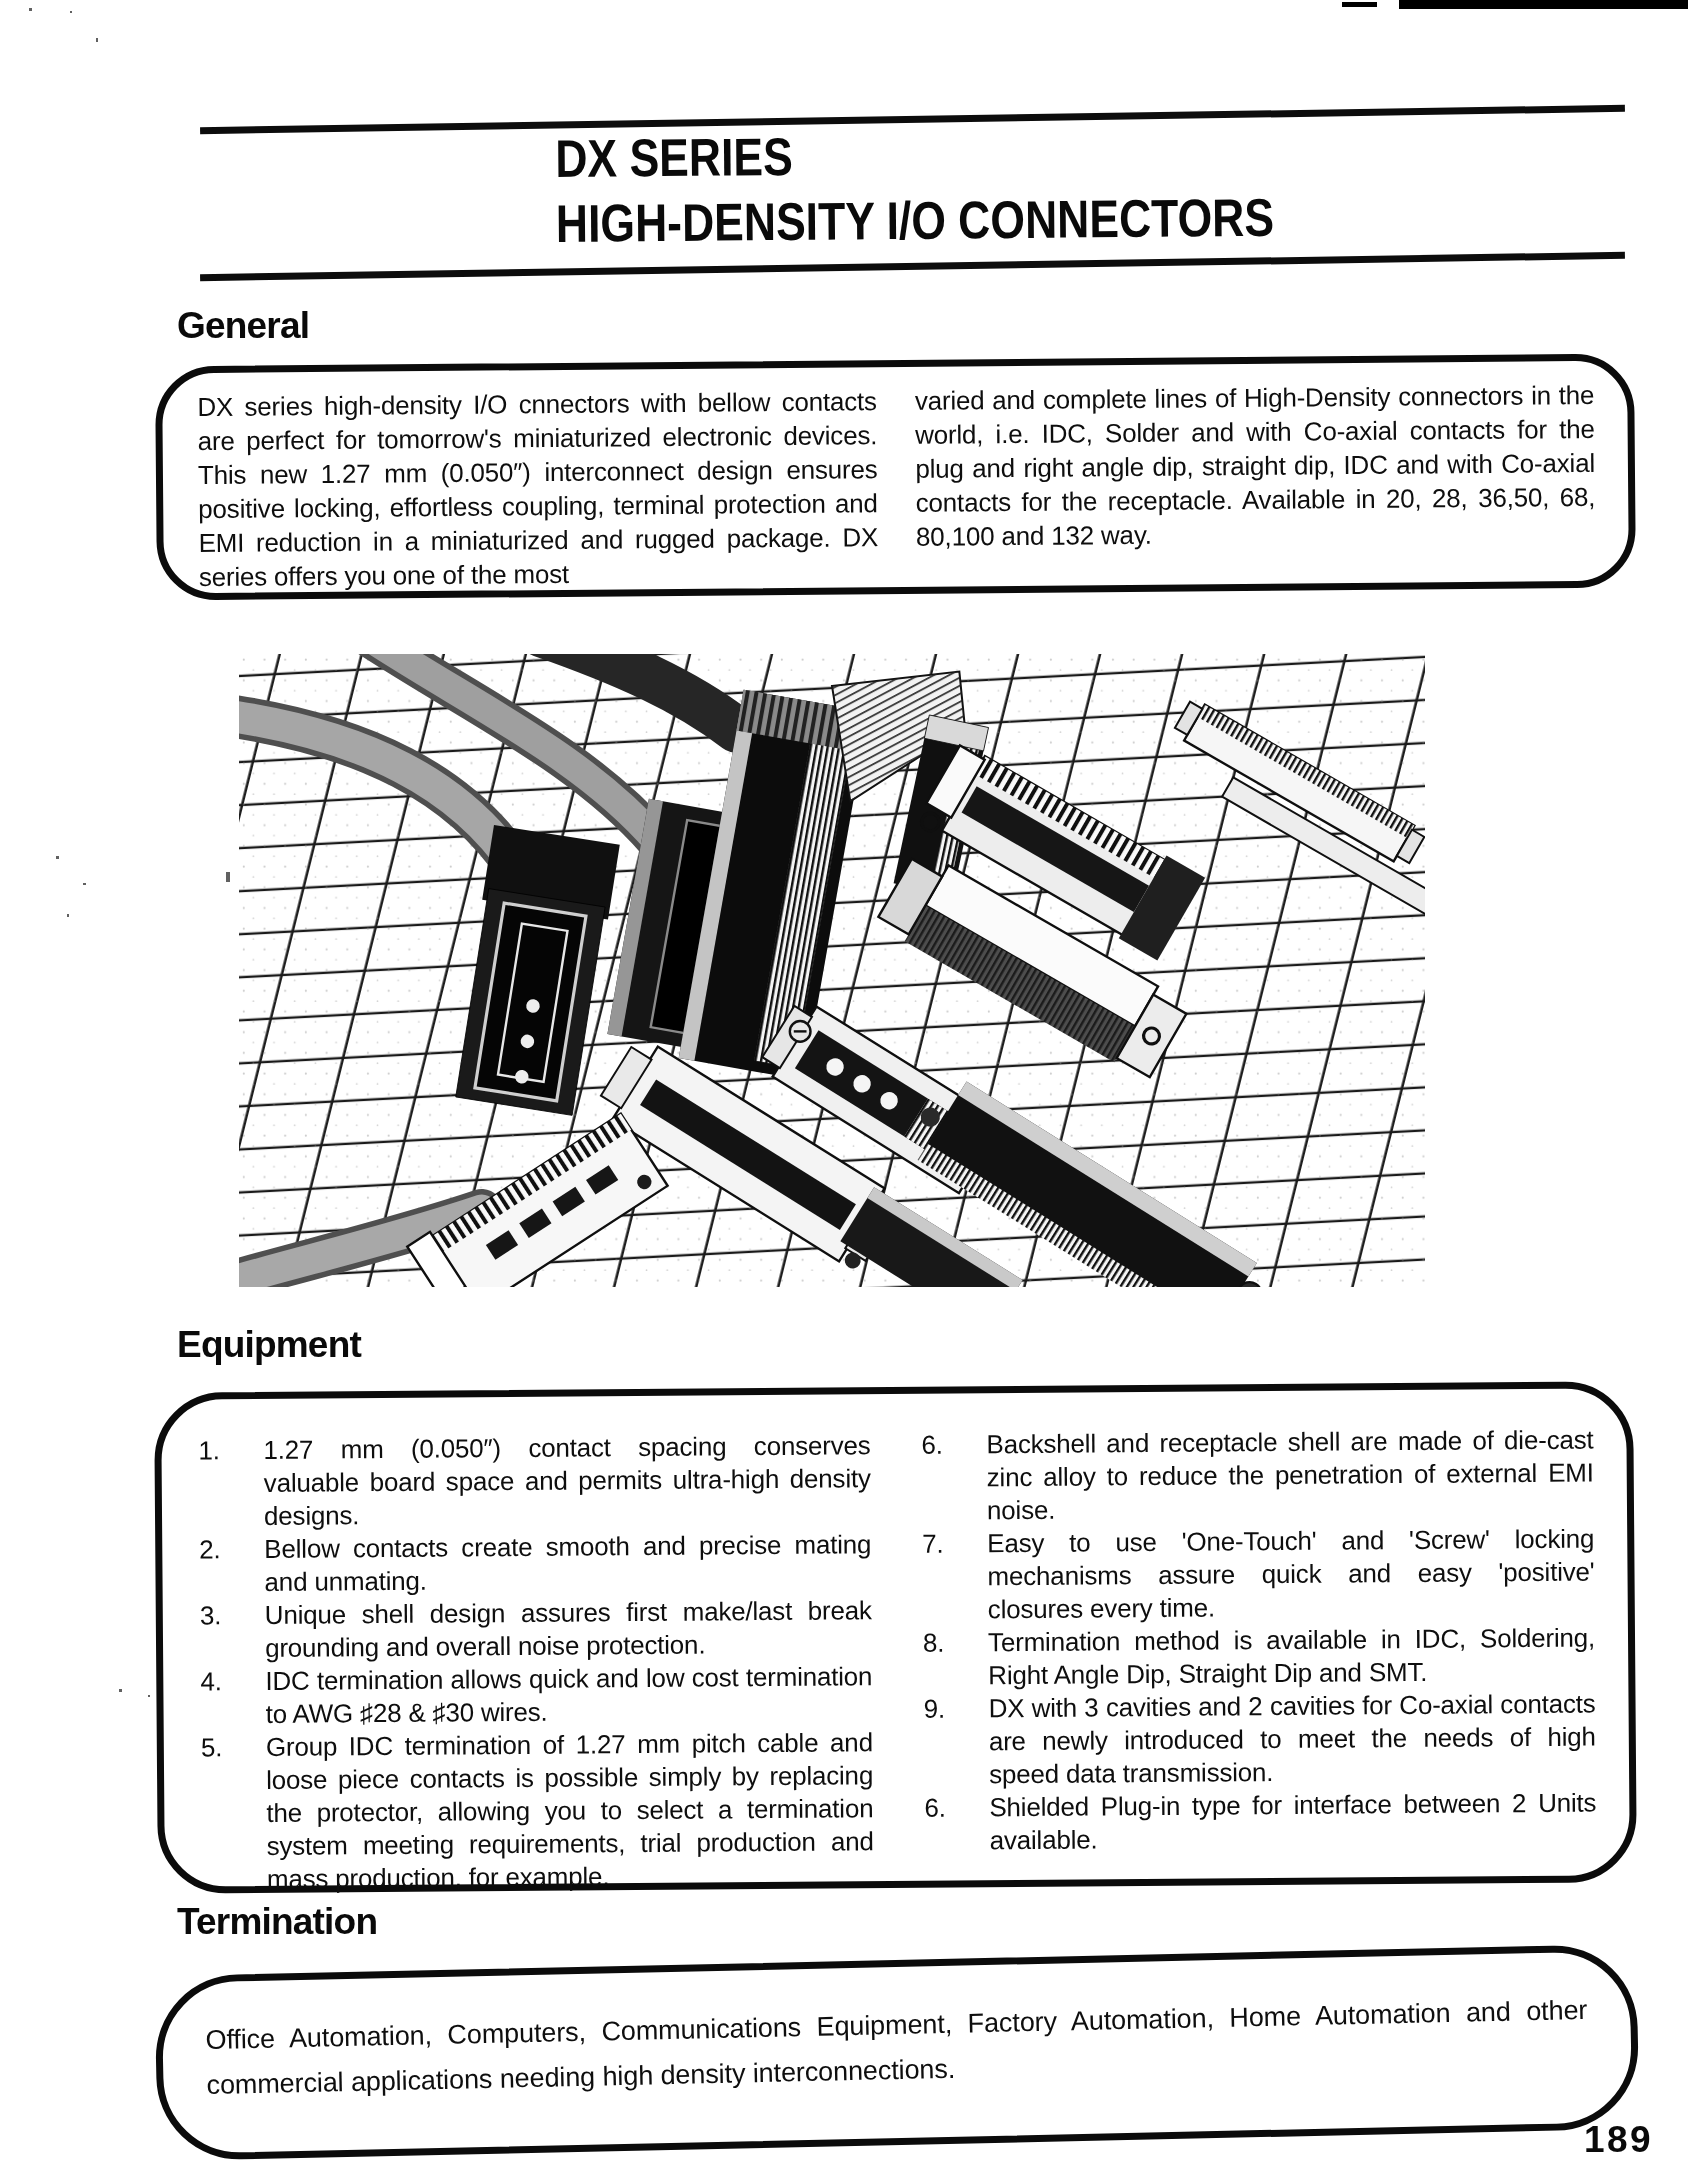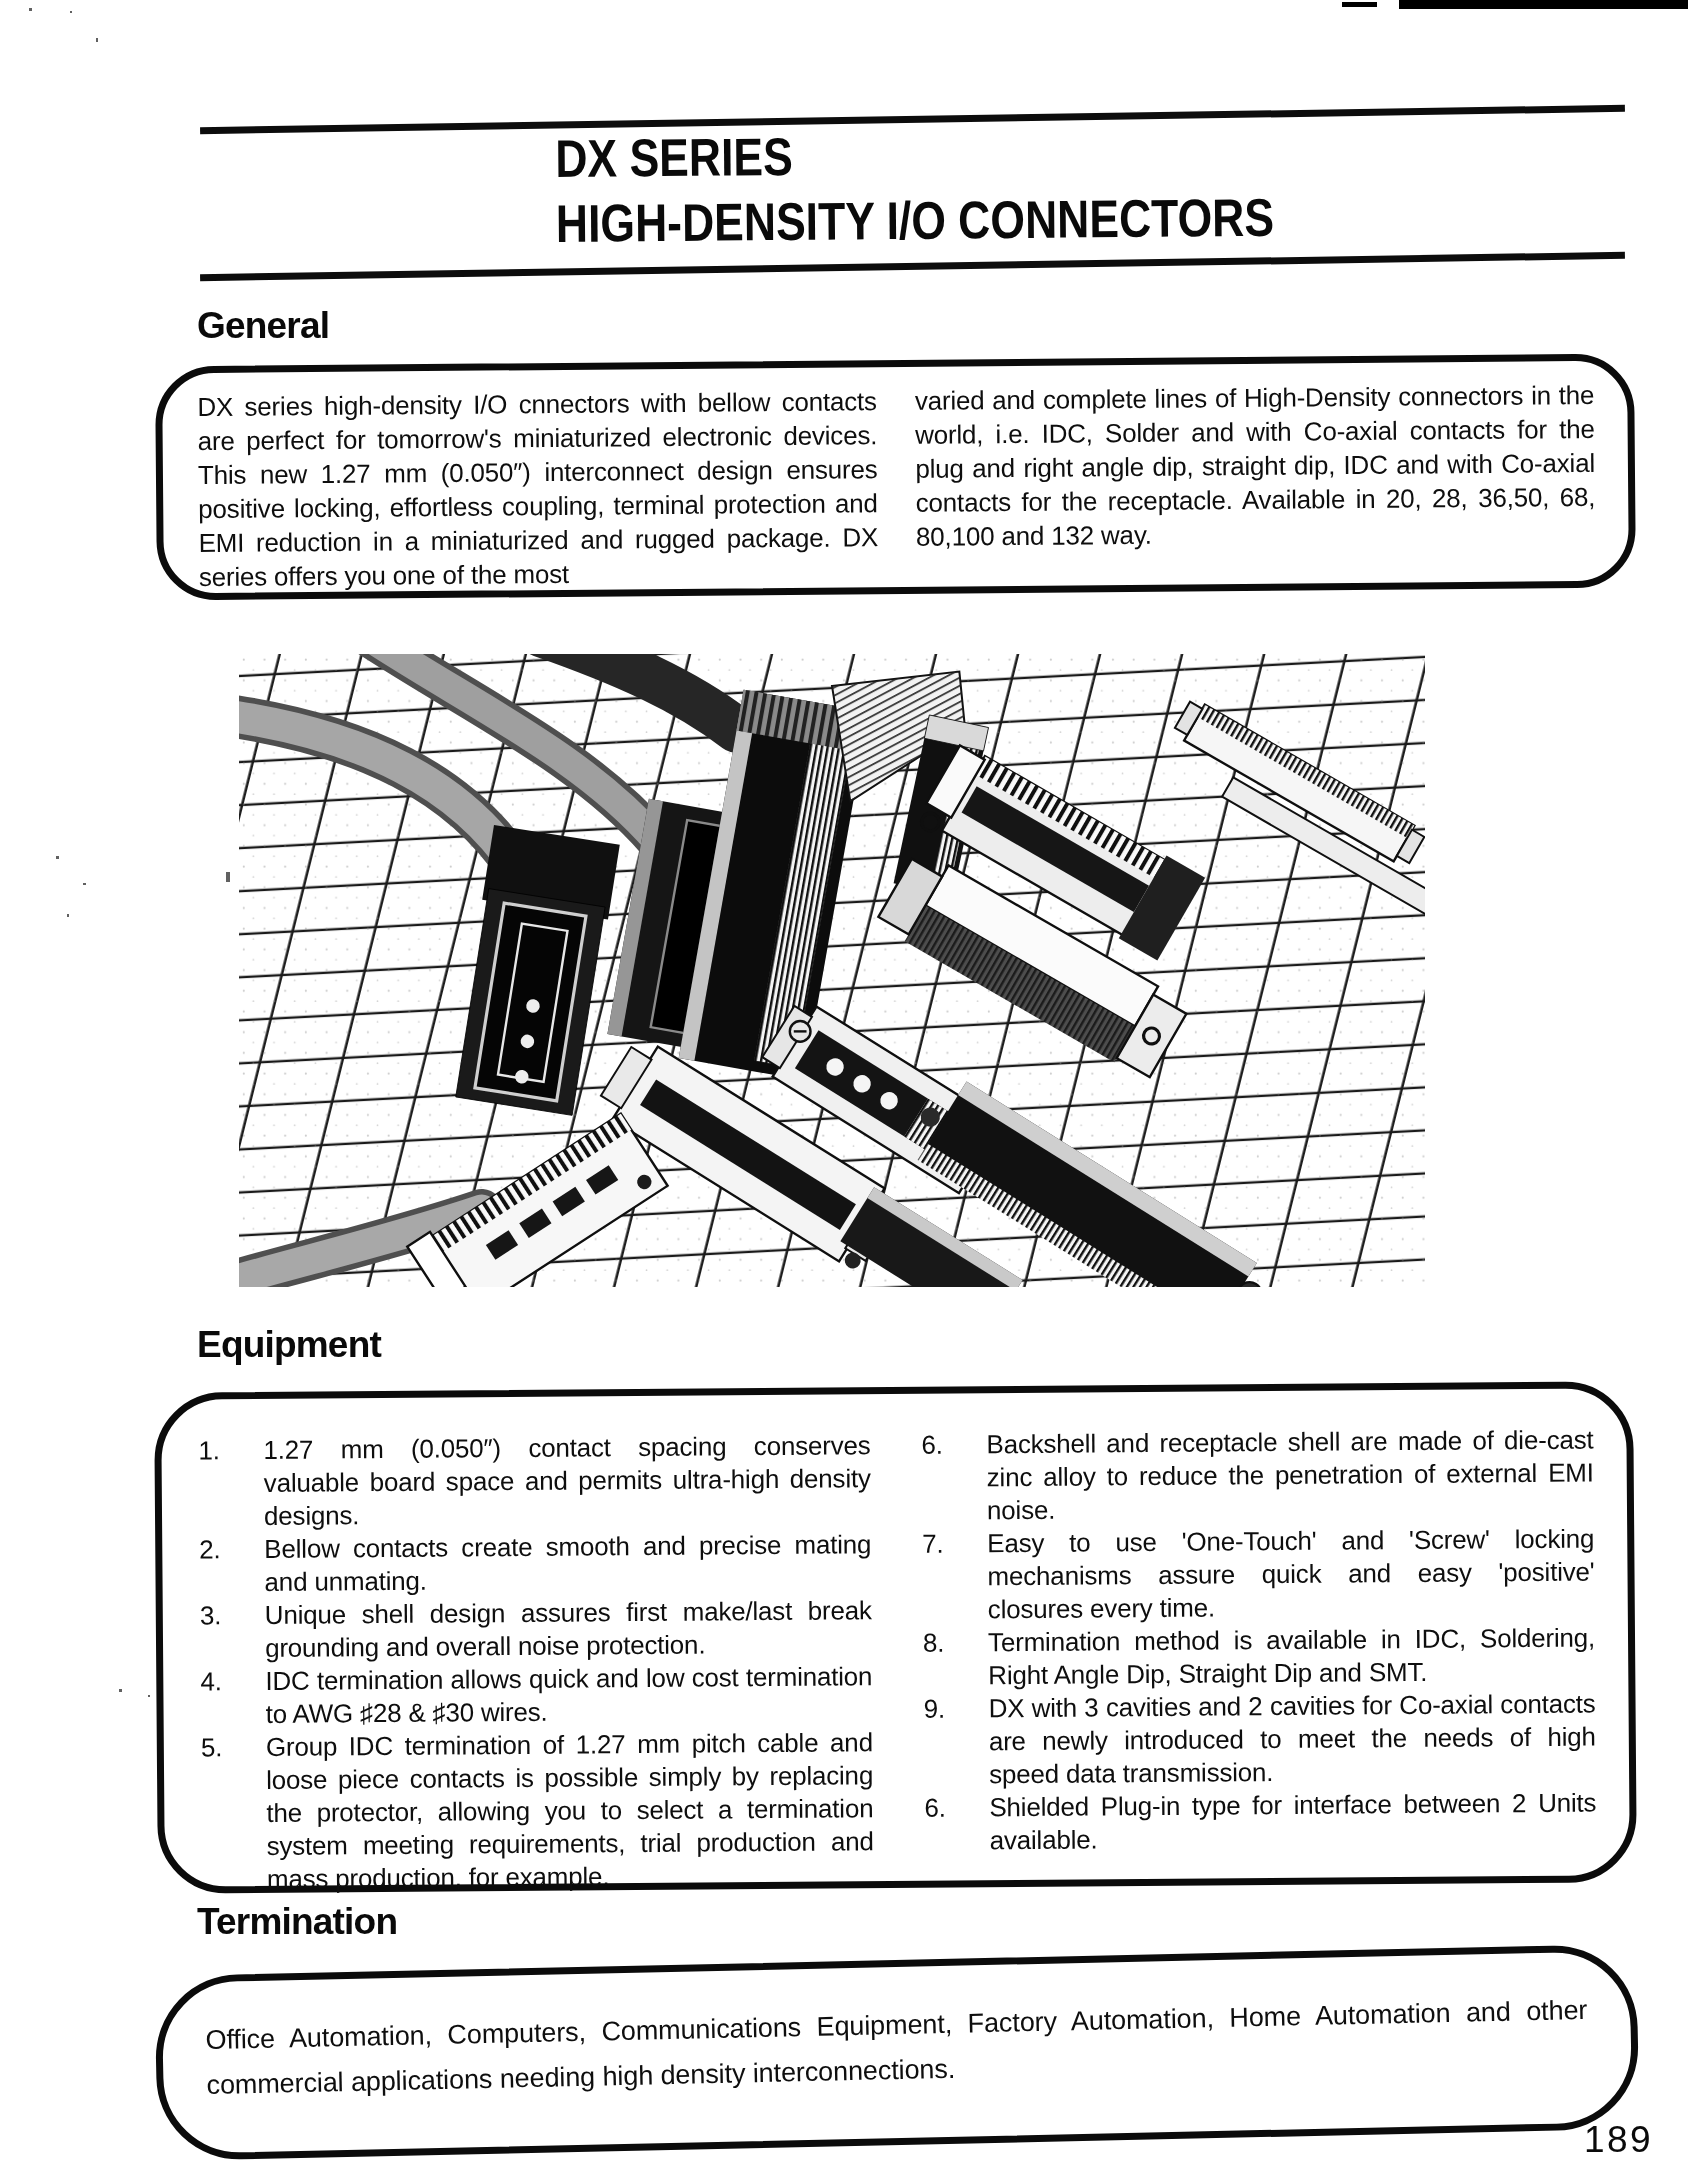--- a/index.html
+++ b/index.html
@@ -11,21 +11,21 @@
   
   .topbar{left:1399px;top:0;width:290px;height:8.8px;background:#000;}
   .topbar-dash{left:1342px;top:2.4px;width:35px;height:4.8px;background:#000;}
   
   .rule{height:7.2px;width:1425px;left:200px;background:#0c0c0c;}
   .rule-top{top:116px;transform:rotate(-0.9deg);}
   .rule-mid{top:263px;transform:rotate(-0.9deg);}
   .masthead{left:555px;top:126px;transform:rotate(-0.5deg) scaleX(0.84);transform-origin:left top;}
   .masthead .t{font-weight:bold;font-size:53px;line-height:65px;letter-spacing:0;color:#0a0a0a;white-space:nowrap;}
   
-  .sec-heading{font-weight:bold;font-size:37px;letter-spacing:-0.8px;color:#0a0a0a;margin-left:20px;}
+  .sec-heading{font-weight:bold;font-size:37px;letter-spacing:-0.8px;color:#0a0a0a;}
   .h-general{left:177px;top:305px;}
   .h-features{left:177px;top:1324px;}
   .h-apps{left:177px;top:1901px;}
   
   .box{border:7.2px solid #0b0b0b;border-radius:59px;background:#fff;box-sizing:border-box;}
   .box-general{left:156px;top:360px;width:1479px;height:234px;transform:rotate(-0.5deg);
     display:flex;gap:38px;padding:16.7px 33px 0 35px;}
   .box-general p{margin:0;flex:1;font-size:26px;line-height:34px;text-align:justify;letter-spacing:-0.2px;}
   .box-features{left:156px;top:1387px;width:1479px;height:501px;border-radius:68px;transform:rotate(-0.45deg);
     display:flex;gap:51px;padding:35px 33px 0 37px;}
@@ -33,21 +33,21 @@
   .frow{display:grid;grid-template-columns:65px 1fr;}
   .frow .num,.frow .txt{font-size:26px;line-height:33px;letter-spacing:-0.2px;}
   .frow .txt{text-align:justify;}
   .box-apps{left:156px;top:1960px;width:1482px;height:185px;border-radius:83px;transform:rotate(-1.25deg);
     padding:36px 43px 0 43px;}
   .box-apps p{margin:0;font-size:27px;line-height:45px;text-align:justify;letter-spacing:-0.1px;}
   
   .photo{left:239px;top:654px;width:1186px;height:633px;}
   .photo svg{display:block;}
   
-  .pagenum{left:1584px;top:2119px;font-size:37px;font-weight:normal;letter-spacing:2.4px;color:#0a0a0a;}
+  .pagenum{left:1584px;top:2119px;font-size:37px;font-weight:bold;letter-spacing:2.4px;color:#0a0a0a;}
   
   .speck{background:#2c2c2c;opacity:.75;}
 </style>
 </head>
 <body>
 
 <div class="abs topbar"></div>
 <div class="abs topbar-dash"></div>
 <div class="abs speck" style="left:29px;top:8px;width:3.2px;height:3.2px"></div>
 <div class="abs speck" style="left:70px;top:11px;width:2.4px;height:2.4px"></div>

